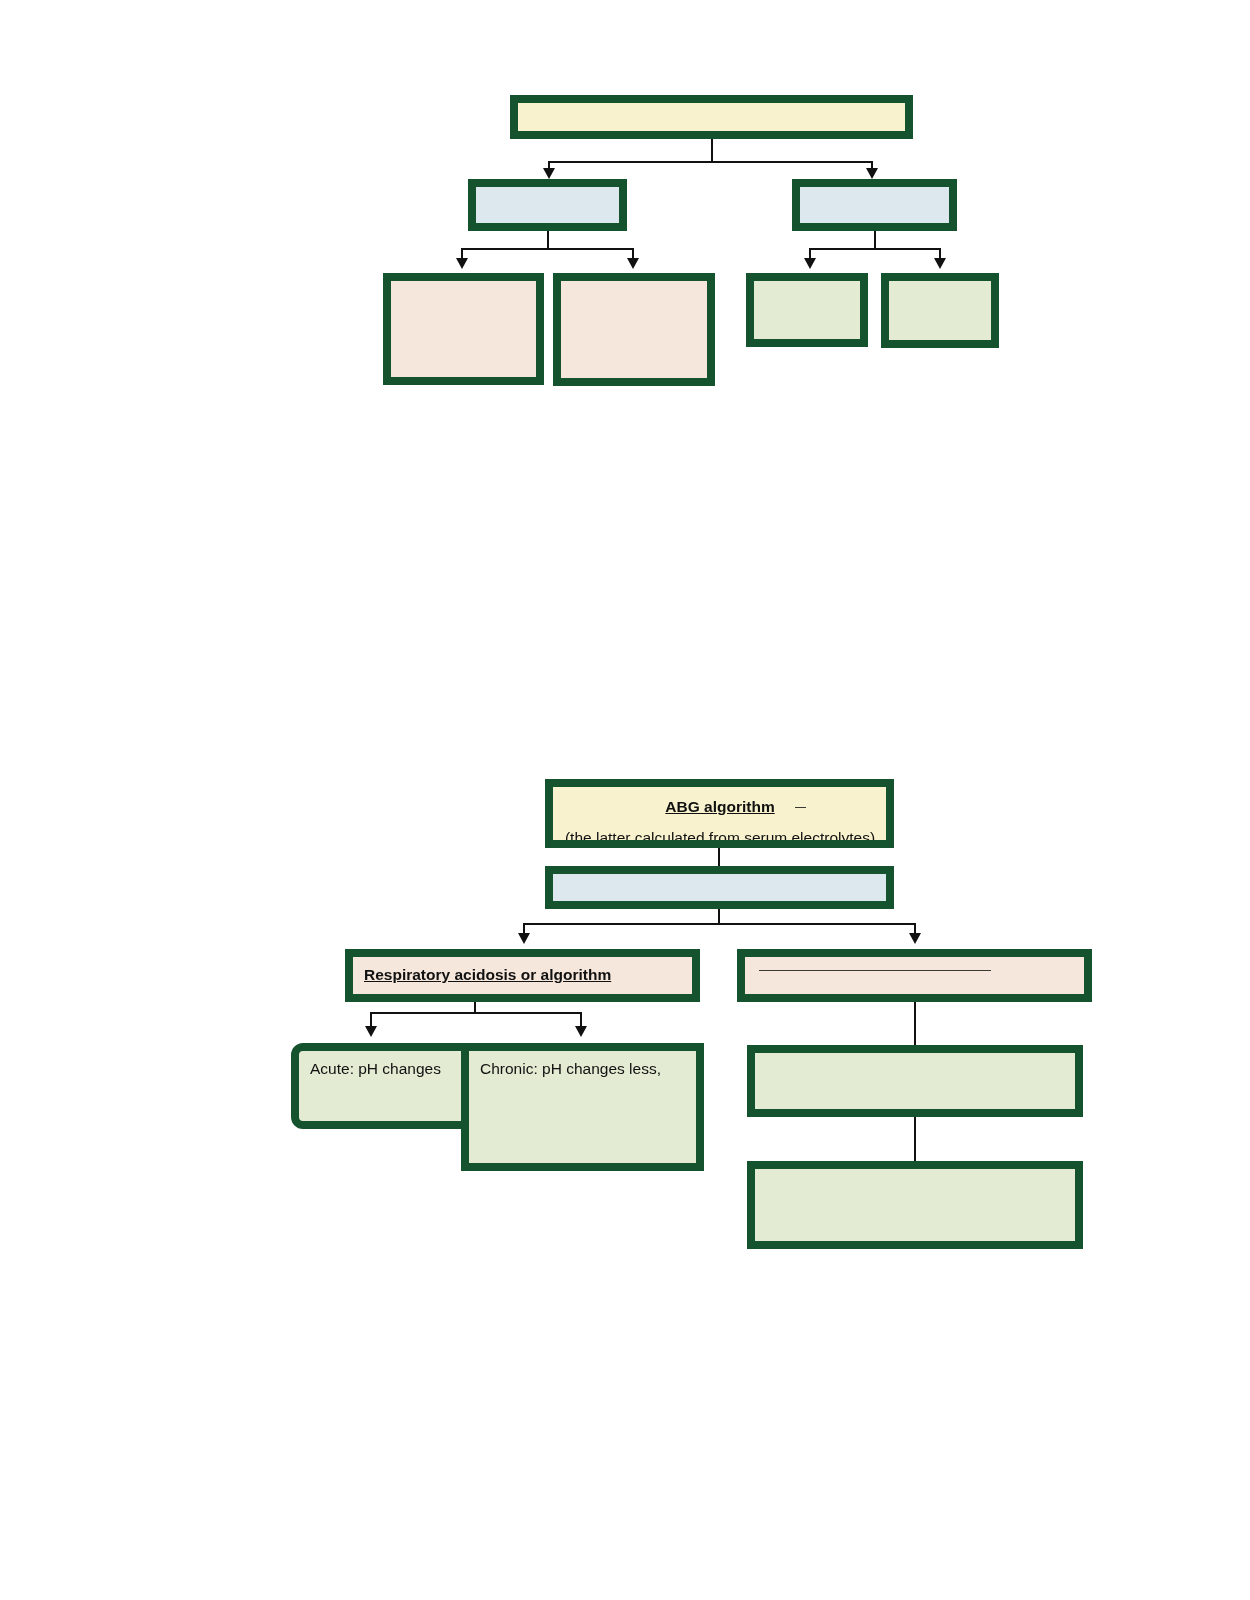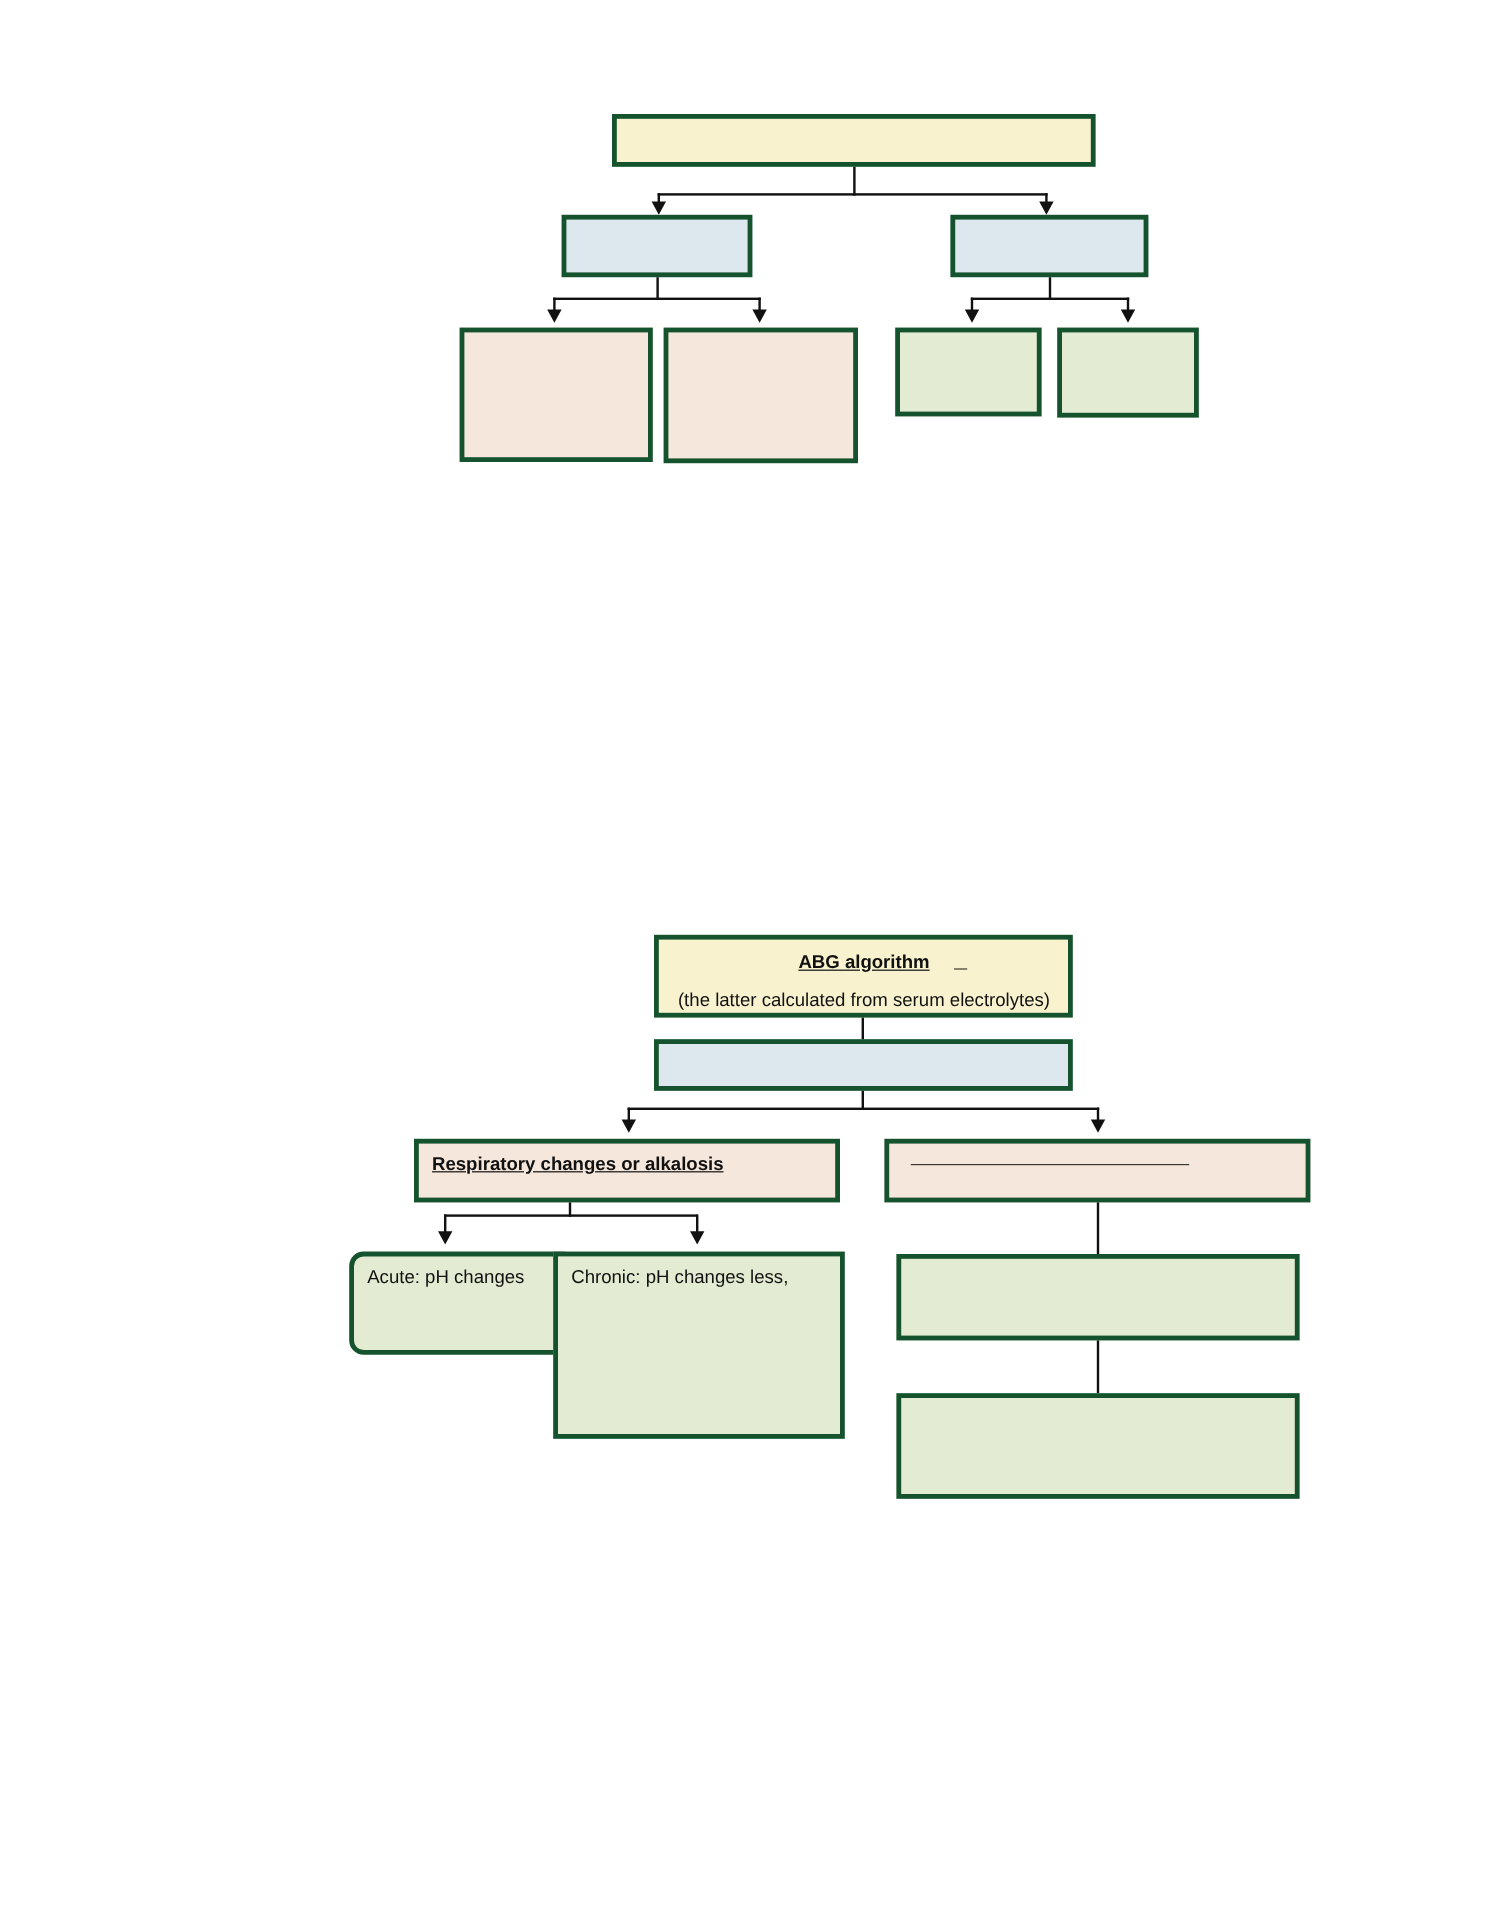--- a/index.html
+++ b/index.html
@@ -14,21 +14,21 @@
   #page {
     position: relative;
     width: 1250px;
     height: 1600px;
     background: #ffffff;
     overflow: hidden;
   }
   .node {
     position: absolute;
     box-sizing: border-box;
-    border: 4px solid #14532d;
+    border: 8px solid #14532d;
     padding: 7px 10px 7px 11px;
     font-size: 15.5px;
     line-height: 1.45;
     color: #111111;
     overflow: hidden;
   }
   .node.yellow  { background: #f8f2ce; }
   .node.blue    { background: #dce8ee; }
   .node.pink    { background: #f6e7dc; }
   .node.green   { background: #e3ebd2; }
@@ -144,40 +144,40 @@
   </div>
 
   <div class="ln v" style="left:718px; top:909px; height:16px;"></div>
   <div class="ln h" style="left:523px; top:923px; width:393px;"></div>
   <div class="ln v" style="left:523px; top:923px; height:13px;"></div>
   <div class="arrow" style="left:518px; top:933px;"></div>
   <div class="ln v" style="left:914px; top:923px; height:13px;"></div>
   <div class="arrow" style="left:909px; top:933px;"></div>
 
   <div class="node pink" style="left:345px; top:949px; width:355px; height:53px;">
-    <span class="ttl">Respiratory changes or alkalosis</span>
+    <span class="ttl">Respiratory acidosis or algorithm</span>
   </div>
 
   <div class="node pink" style="left:737px; top:949px; width:355px; height:53px;">
     <span></span>
   </div>
   <div class="blankrule" style="left:759px; top:970px; width:232px;"></div>
 
   <div class="ln v" style="left:474px; top:1002px; height:12px;"></div>
   <div class="ln h" style="left:370px; top:1012px; width:211px;"></div>
   <div class="ln v" style="left:370px; top:1012px; height:17px;"></div>
   <div class="arrow" style="left:365px; top:1026px;"></div>
   <div class="ln v" style="left:580px; top:1012px; height:17px;"></div>
   <div class="arrow" style="left:575px; top:1026px;"></div>
 
   <div class="node green" style="left:291px; top:1043px; width:190px; height:86px;border-radius:12px;">
     <span class="u">Acute</span><span>: pH changes</span>
   </div>
 
-  <div class="node green" style="left:461px; top:1043px; width:243px; height:156px;">
+  <div class="node green" style="left:461px; top:1043px; width:243px; height:128px;">
     <span class="u">Chronic</span><span>: pH changes less,</span>
   </div>
 
   <div class="ln v" style="left:914px; top:1002px; height:43px;"></div>
 
   <div class="node green" style="left:747px; top:1045px; width:336px; height:72px;">
     <span></span>
   </div>
 
   <div class="ln v" style="left:914px; top:1117px; height:44px;"></div>

